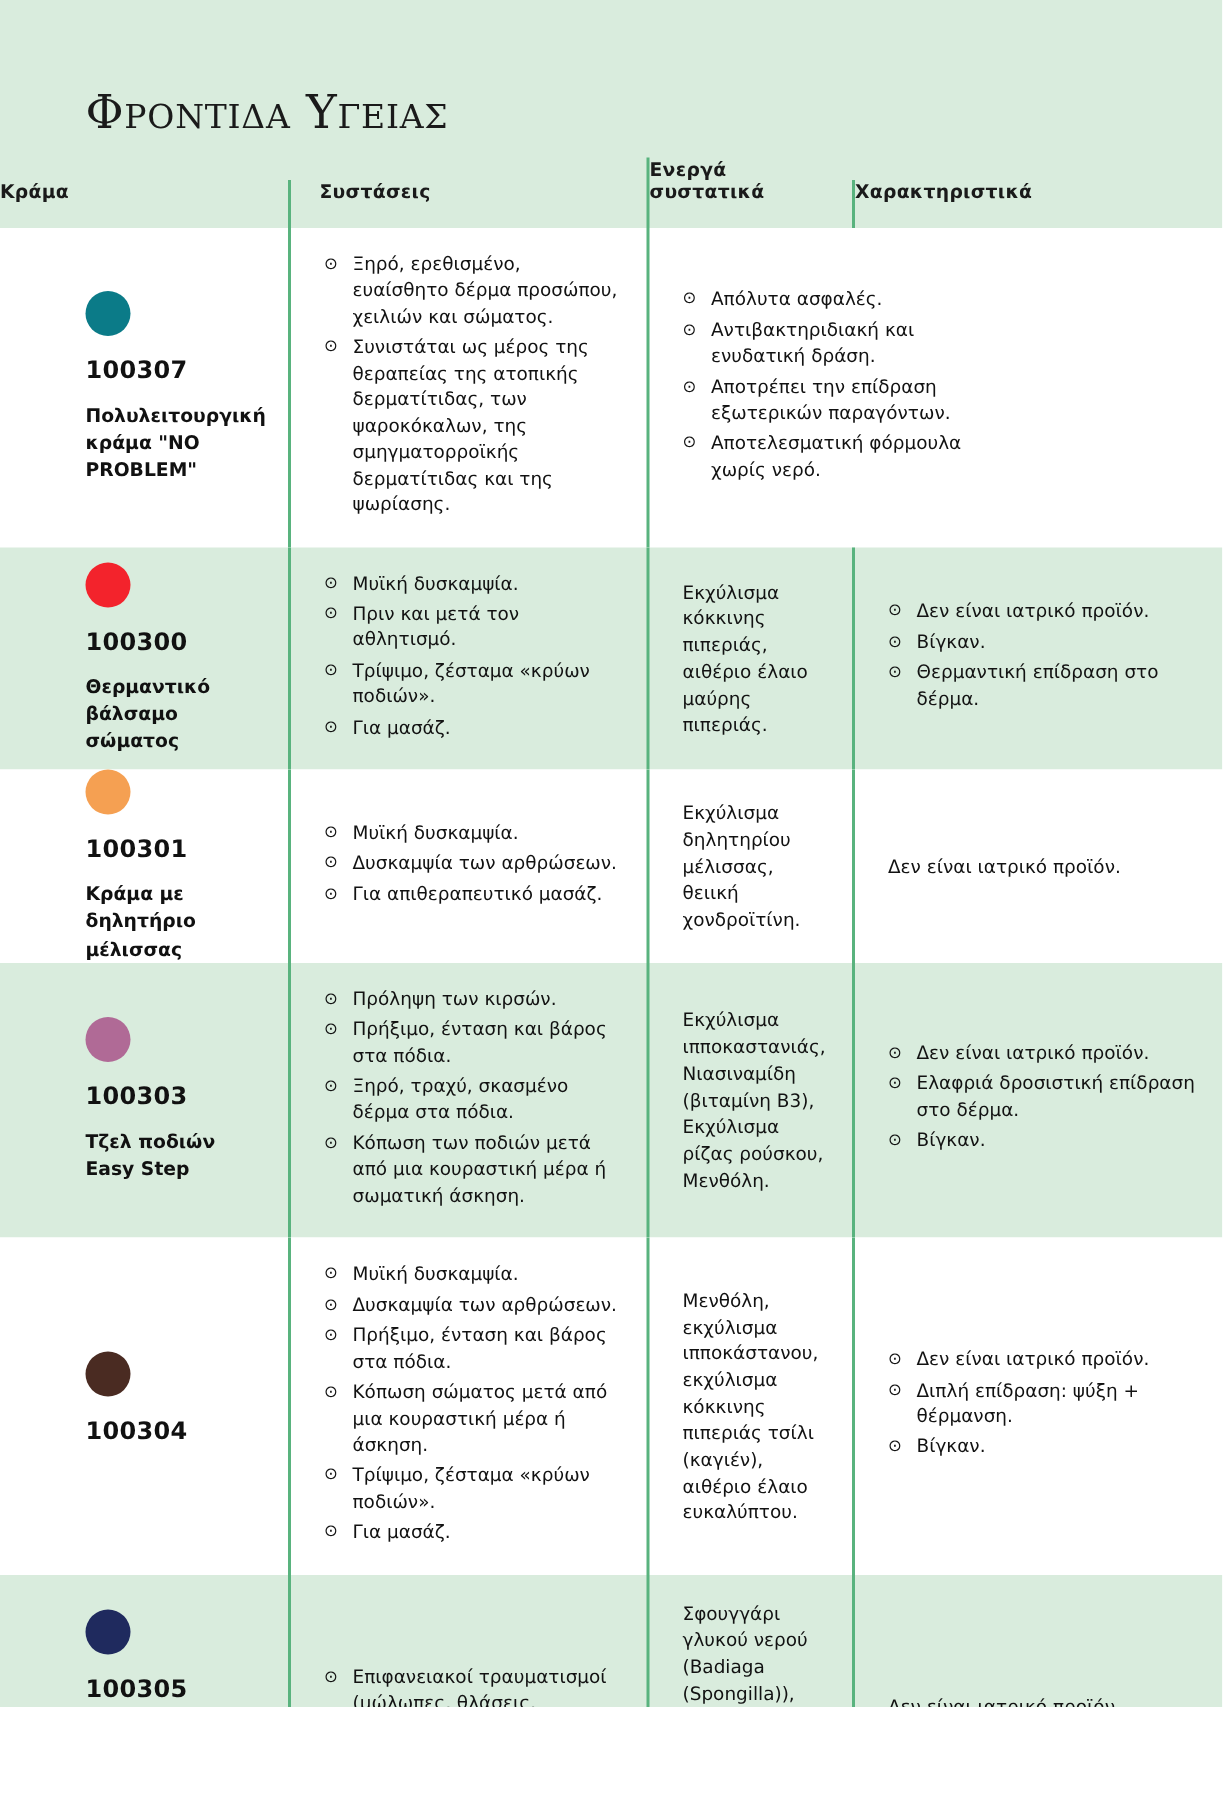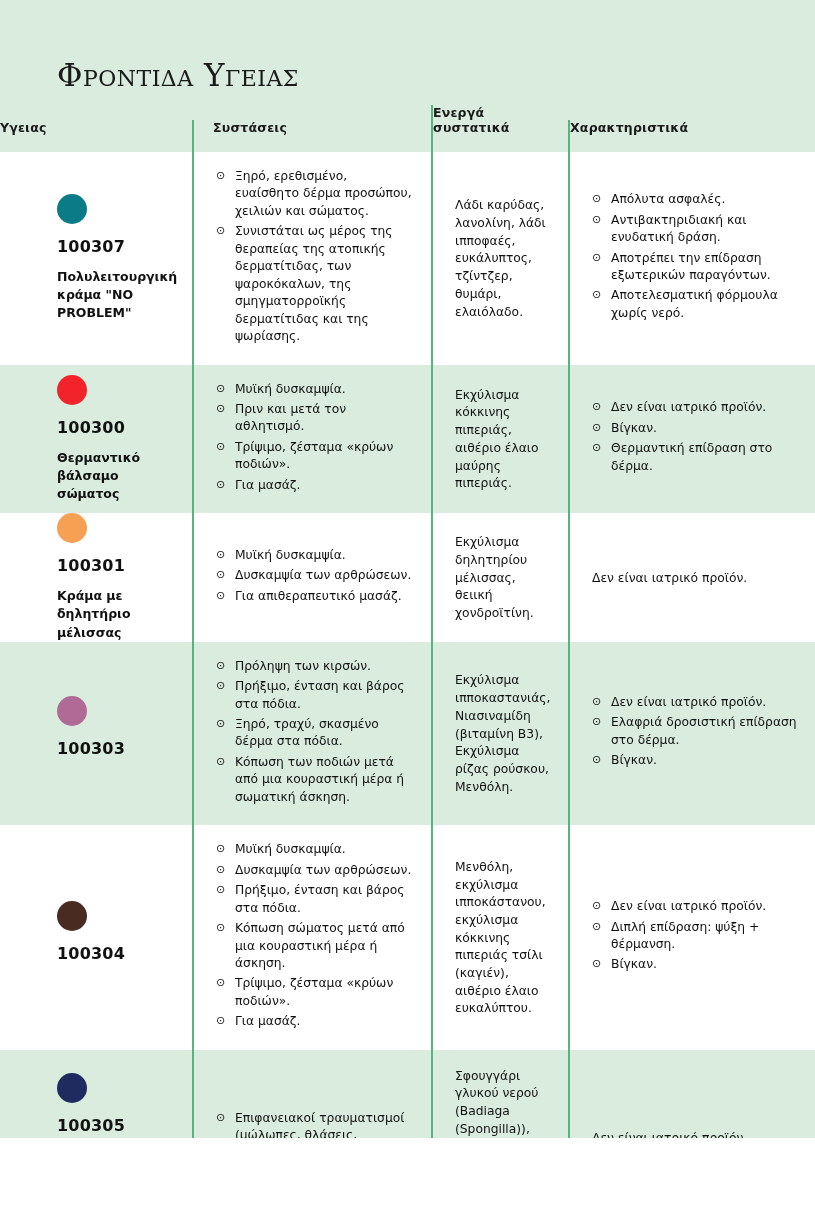--- a/index.html
+++ b/index.html
@@ -175,21 +175,21 @@
 <div class="page">
 
   <div class="header-band"></div>
 
   <div class="page-title">Φροντιδα Υγειας</div>
 
   <div class="table">
 
     <div class="row head-row">
       <div class="cell col-series">
-        <div class="head-label">Υγειας</div>
+        <div class="head-label">Κράμα</div>
       </div>
       <div class="cell col-rec">
         <div class="head-label">Συστάσεις</div>
       </div>
       <div class="cell col-ingr">
         <div class="head-label" style="white-space:pre-line;">Ενεργά
 συστατικά</div>
       </div>
       <div class="cell col-feat">
         <div class="head-label">Χαρακτηριστικά</div>
@@ -203,23 +203,20 @@
               <div class="dot" style="background: rgb(11, 123, 136);"></div>
               <div class="series-code">100307</div>
               <div class="series-name">Πολυλειτουργική κράμα "NO PROBLEM"</div>
             </div>
           </div>
           <div class="cell col-rec v-center">
             <ul class="bullets">
               <li><span class="bul">⊙</span>Ξηρό, ερεθισμένο, ευαίσθητο δέρμα προσώπου, χειλιών και σώματος.</li>
               <li><span class="bul">⊙</span>Συνιστάται ως μέρος της θεραπείας της ατοπικής δερματίτιδας, των ψαροκόκαλων, της σμηγματορροϊκής δερματίτιδας και της ψωρίασης.</li>
             </ul>
-          </div>
-          <div class="cell col-ingr v-center">
-            <div class="plain-text">Λάδι καρύδας, λανολίνη, λάδι ιπποφαές, ευκάλυπτος, τζίντζερ, θυμάρι, ελαιόλαδο.</div>
           </div>
           <div class="cell col-feat v-center">
             <ul class="bullets">
               <li><span class="bul">⊙</span>Απόλυτα ασφαλές.</li>
               <li><span class="bul">⊙</span>Αντιβακτηριδιακή και ενυδατική δράση.</li>
               <li><span class="bul">⊙</span>Αποτρέπει την επίδραση εξωτερικών παραγόντων.</li>
               <li><span class="bul">⊙</span>Αποτελεσματική φόρμουλα χωρίς νερό.</li>
             </ul>
           </div>
         </div>
@@ -270,20 +267,21 @@
           </div>
           <div class="cell col-feat v-center">
             <div class="plain-text">Δεν είναι ιατρικό προϊόν.</div>
           </div>
         </div>
         <div class="row body-row shade-green" style="min-height: 145px;">
           <div class="cell col-series">
             <div class="series-inner">
               <div class="dot" style="background: rgb(176, 106, 150);"></div>
               <div class="series-code">100303</div>
+              <div class="series-name">Τζελ ποδιών Easy Step</div>
             </div>
           </div>
           <div class="cell col-rec v-center">
             <ul class="bullets">
               <li><span class="bul">⊙</span>Πρόληψη των κιρσών.</li>
               <li><span class="bul">⊙</span>Πρήξιμο, ένταση και βάρος στα πόδια.</li>
               <li><span class="bul">⊙</span>Ξηρό, τραχύ, σκασμένο δέρμα στα πόδια.</li>
               <li><span class="bul">⊙</span>Κόπωση των ποδιών μετά από μια κουραστική μέρα ή σωματική άσκηση.</li>
             </ul>
           </div>

